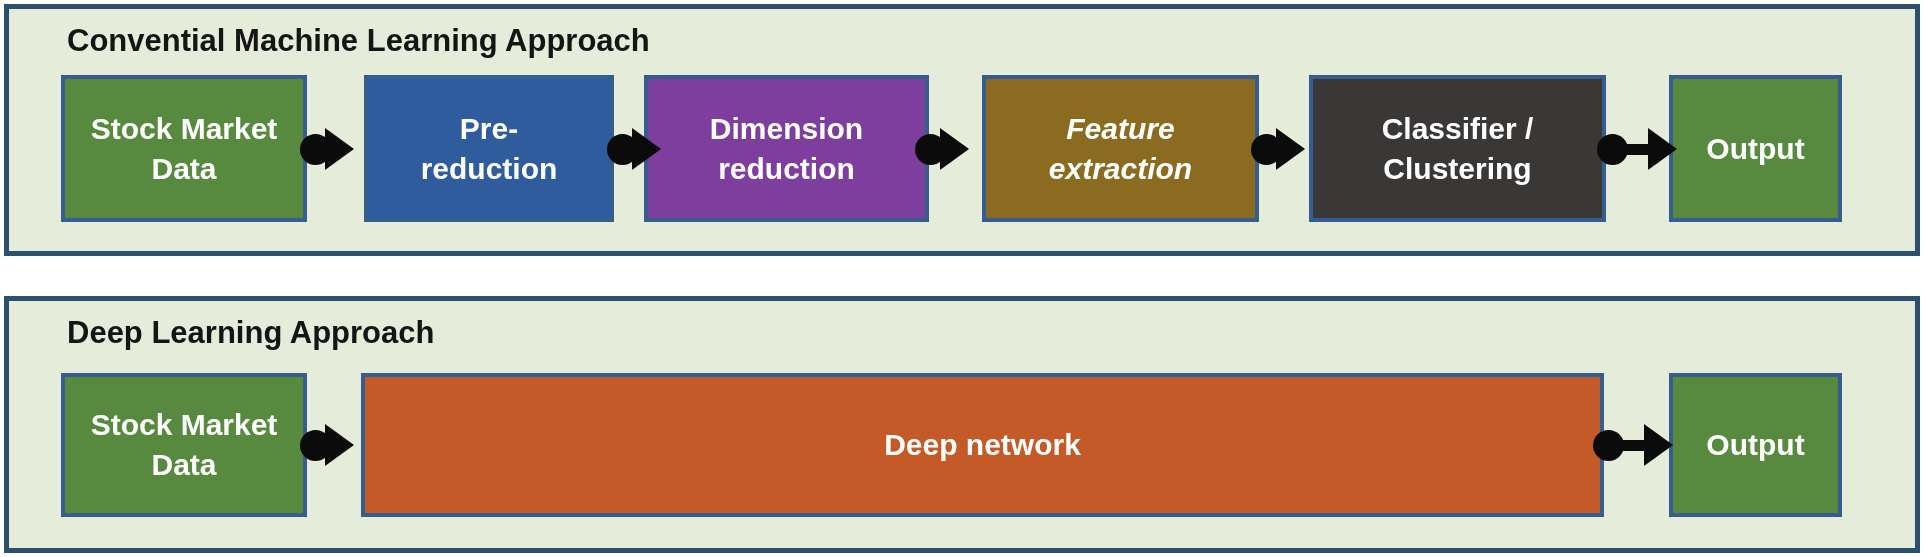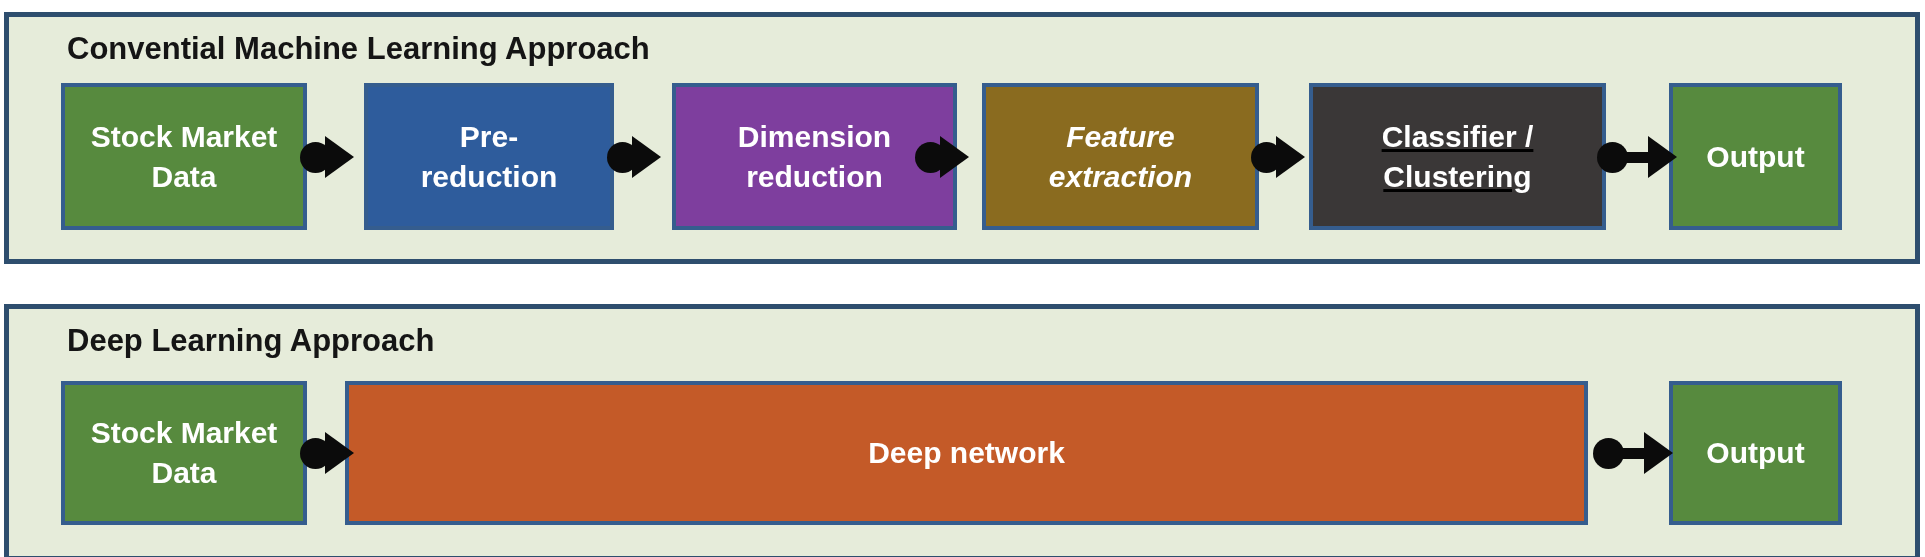--- a/index.html
+++ b/index.html
@@ -11,21 +11,20 @@
     font-family: "Liberation Sans", sans-serif;
     overflow: hidden;
   }
   .panel {
     position: absolute;
     box-sizing: border-box;
     left: 4px;
     width: 1916px;
     background: var(--panel_bg, #e6ecda);
     border: 5px solid var(--panel_border, #2e4e6e);
-    margin-top: 8px;
   }
   .panel-top    { top: 4px;   height: 252px; }
   .panel-bottom { top: 296px; height: 257px; }
   .panel-title {
     position: absolute;
     left: 58px;
     top: 14px;
     font-size: 31px;
     font-weight: bold;
     color: var(--title, #151515);
@@ -46,26 +45,26 @@
     font-size: 30px;
     font-weight: bold;
     line-height: 1.32;
     white-space: pre-line;
   }
   
   .row-top .fbox  { top: 66px;  height: 147px; }
   .row-bot .fbox  { top: 72px;  height: 144px; }
   .b-t1 { left: 52px;   width: 246px; }
   .b-t2 { left: 355px;  width: 250px; }
-  .b-t3 { left: 663px;  width: 285px; }
+  .b-t3 { left: 635px;  width: 285px; }
   .b-t4 { left: 973px;  width: 277px; }
   .b-t5 { left: 1300px; width: 297px; }
   .b-t6 { left: 1660px; width: 173px; }
   .b-b1 { left: 52px;   width: 246px; }
-  .b-b2 { left: 336px;  width: 1243px; }
+  .b-b2 { left: 352px;  width: 1243px; }
   .b-b3 { left: 1660px; width: 173px; }
   
   .connector {
     position: absolute;
     display: flex;
     align-items: center;
     height: 44px;
     z-index: 3;
   }
   .row-top .connector { top: 118px; }
@@ -145,21 +144,21 @@
       <span class="label">Feature
 extraction</span>
     </div>
 
     <div class="connector c-t4">
       <span class="dot"></span>
         <span class="shaft shaft-short"></span>
         <span class="head"></span>
     </div>
 
-    <div class="fbox b-t5" style="background: rgb(58, 55, 55); text-decoration: underline;">
+    <div class="fbox b-t5" style="background: rgb(58, 55, 55);">
       <span class="label">Classifier /
 Clustering</span>
     </div>
 
     <div class="connector c-t5">
       <span class="dot"></span>
         <span class="shaft shaft-long"></span>
         <span class="head"></span>
     </div>
 

